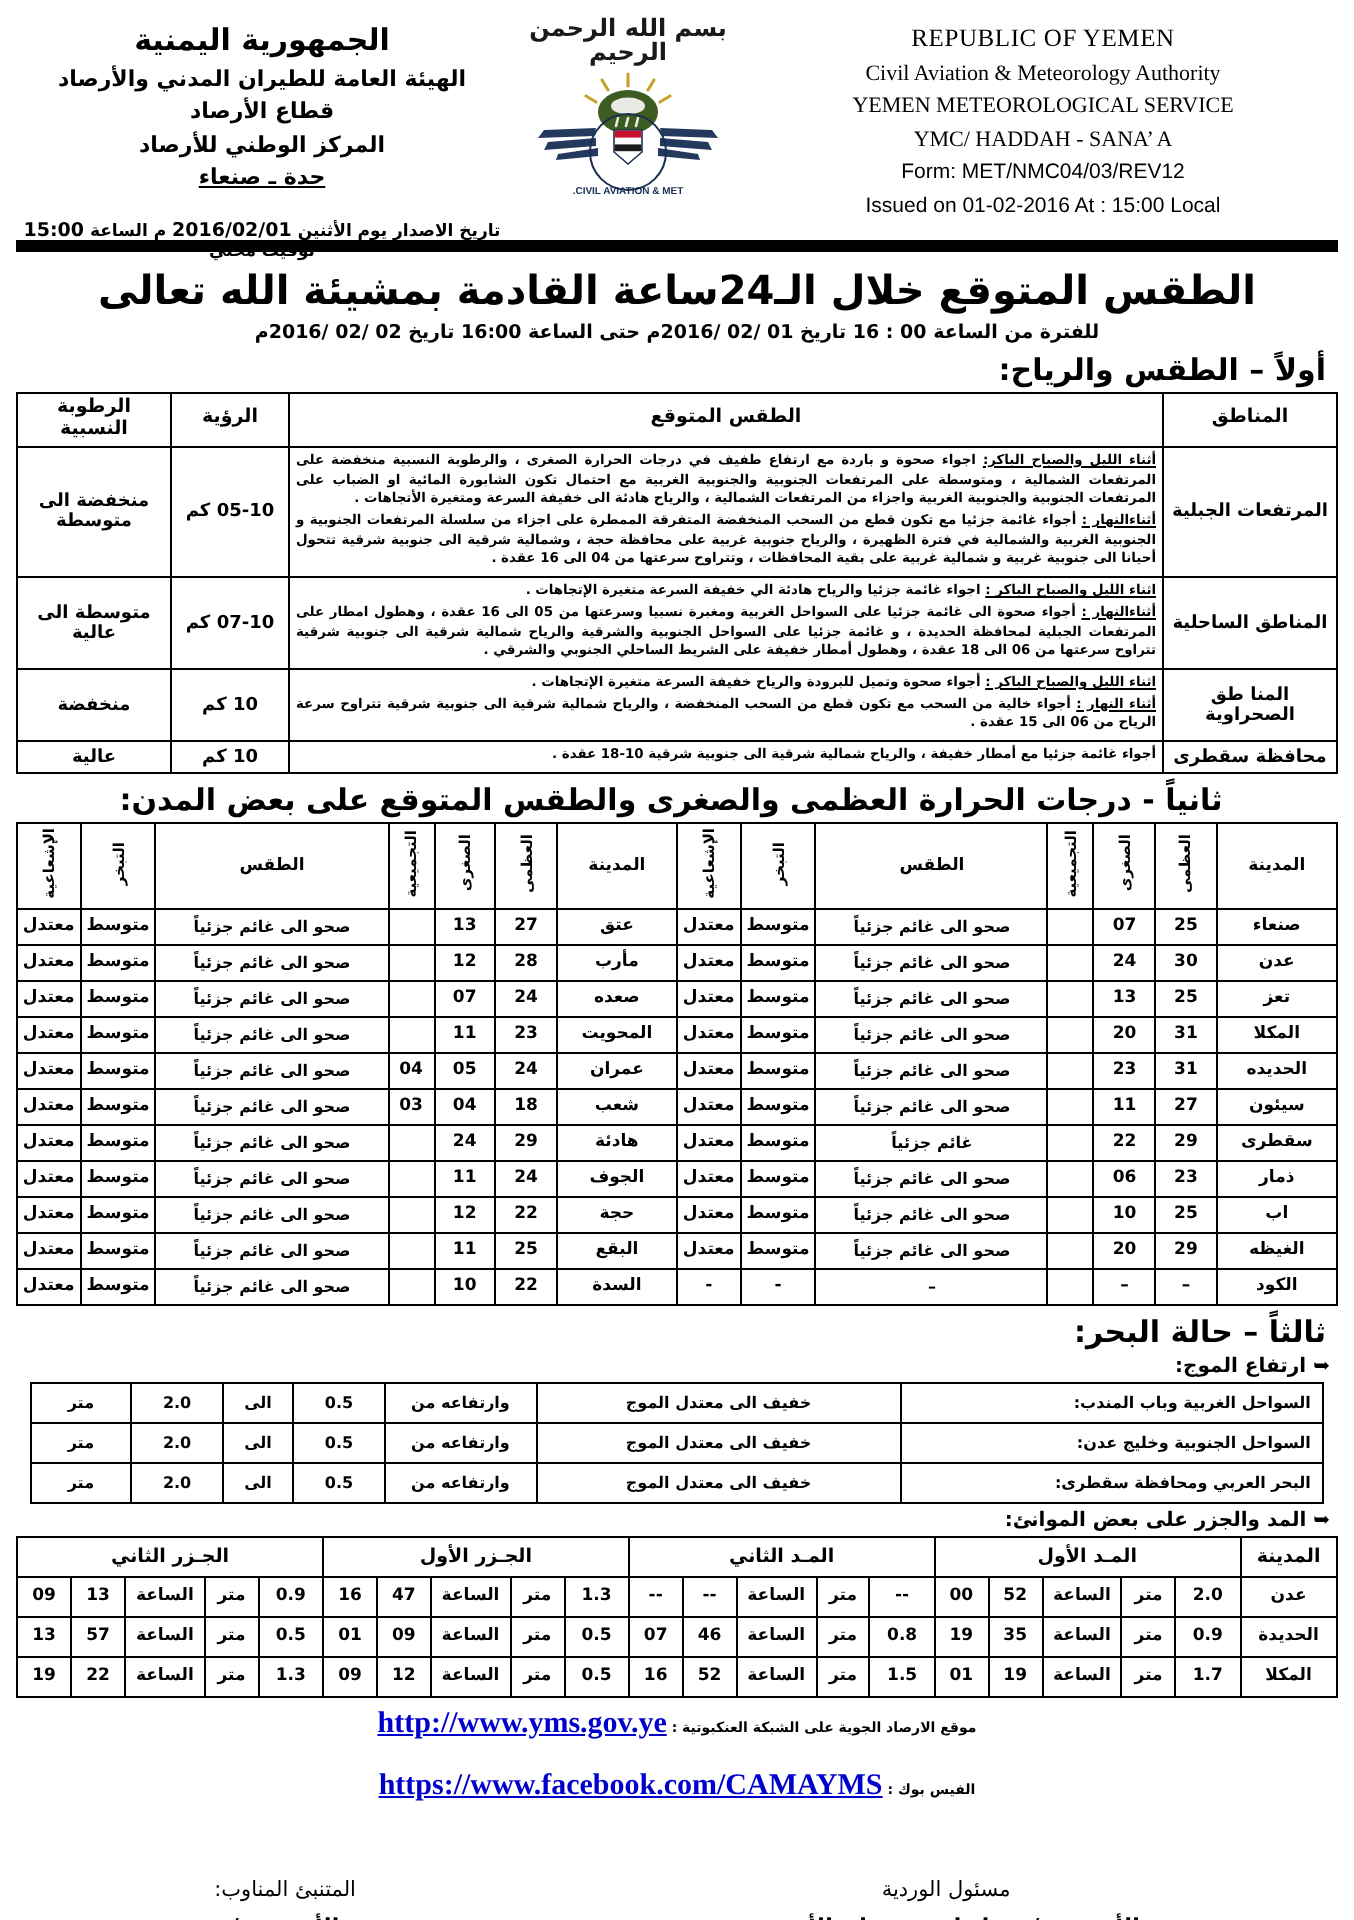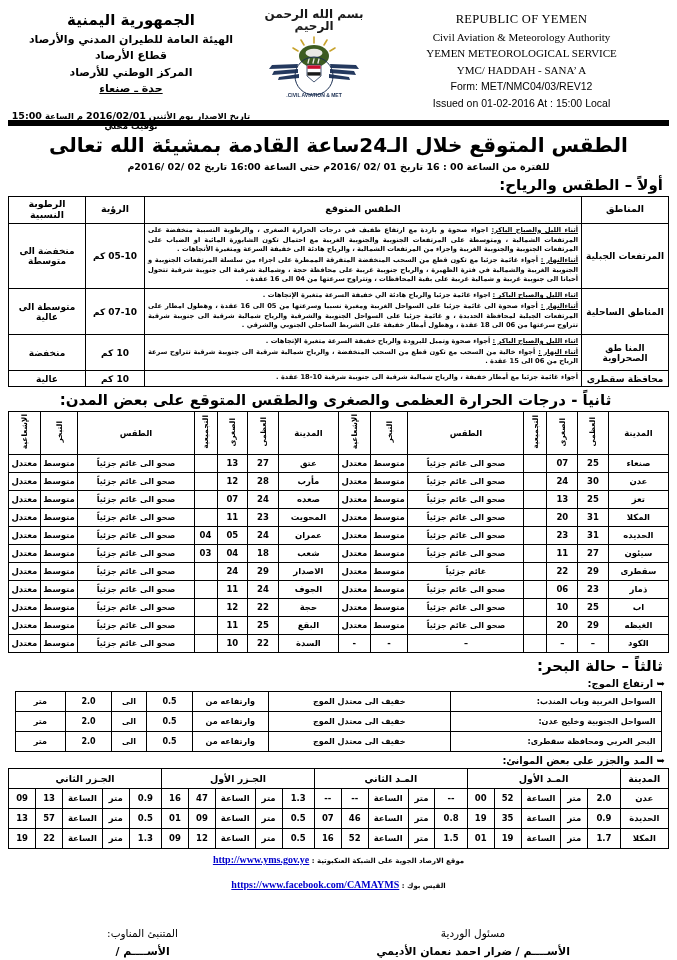--- a/index.html
+++ b/index.html
@@ -89,21 +89,21 @@
   .tc-city{width:42px;}
   .tc-m{width:27px;}
   .tc-u{width:22px;}
   .tc-s{width:34px;}
   .tc-h{width:22px;}
   .tc-mi{width:22px;}
 
   
   .links{direction:rtl;text-align:center;margin-top:5px;}
   .linkrow{font-size:7px;font-weight:bold;margin-top:3px;text-align:center;}
-  .linkrow a{color:#0000cc;text-decoration:underline;font-size:10px;font-family:"Liberation Serif",serif;direction:ltr;display:inline-block;}
+  .linkrow a{color:#0000cc;text-decoration:underline;font-size:15px;font-family:"Liberation Serif",serif;direction:ltr;display:inline-block;}
   .linkrow .lab{vertical-align:middle;}
   .fbrow{margin-top:14px;}
 
   
   .sigs{display:flex;flex-direction:row-reverse;justify-content:space-around;margin-top:34px;direction:rtl;}
   .sig{text-align:center;font-size:11px;line-height:1.75;}
   .sig .t{font-weight:normal;font-size:10.5px;}
   .sig .b{font-weight:bold;font-size:11px;}
   .sig .n{font-weight:bold;}
 </style>
@@ -355,21 +355,21 @@
           <td class="col-rot">معتدل</td>
         </tr>
         <tr>
           <td class="col-city">سقطرى</td>
           <td class="col-num">29</td>
           <td class="col-num">22</td>
           <td class="col-rot"></td>
           <td class="col-wx wx">غائم جزئياً</td>
           <td class="col-rot">متوسط</td>
           <td class="col-rot">معتدل</td>
-          <td class="col-city">الاصدار</td>
+          <td class="col-city">هادئة</td>
           <td class="col-num">29</td>
           <td class="col-num">24</td>
           <td class="col-rot"></td>
           <td class="col-wx wx">صحو الى غائم جزئياً</td>
           <td class="col-rot">متوسط</td>
           <td class="col-rot">معتدل</td>
         </tr>
         <tr>
           <td class="col-city">ذمار</td>
           <td class="col-num">23</td>

